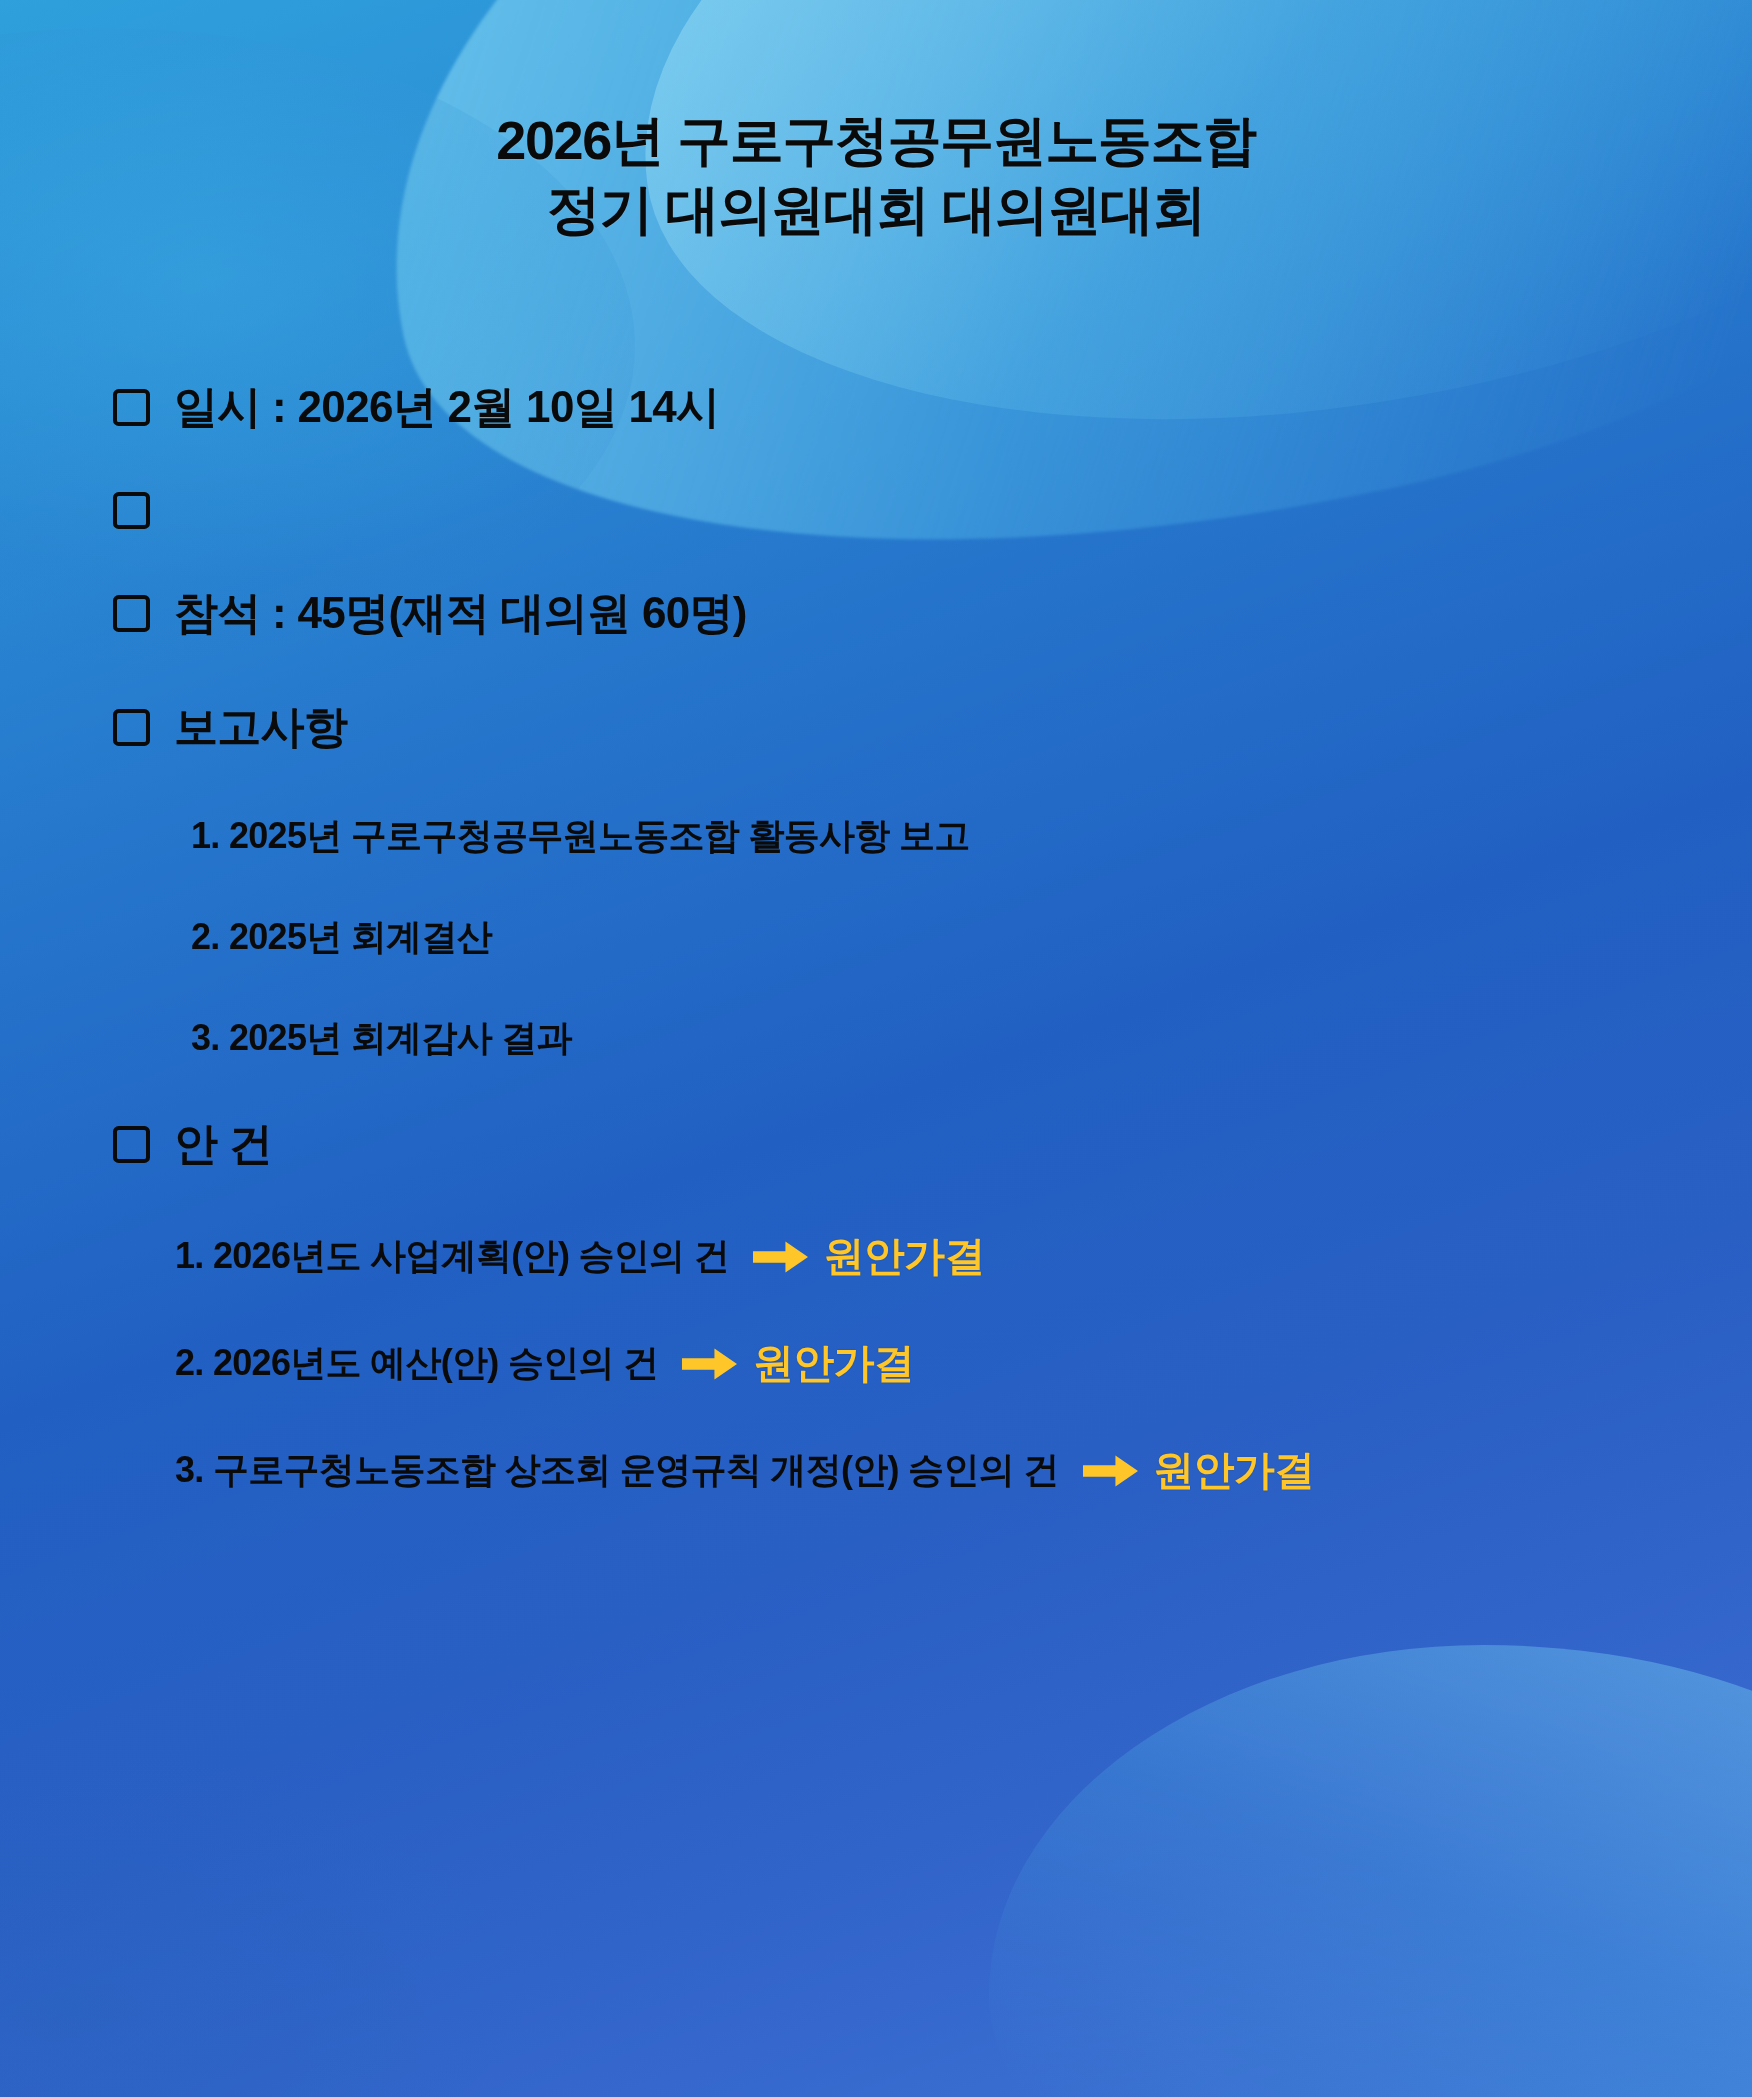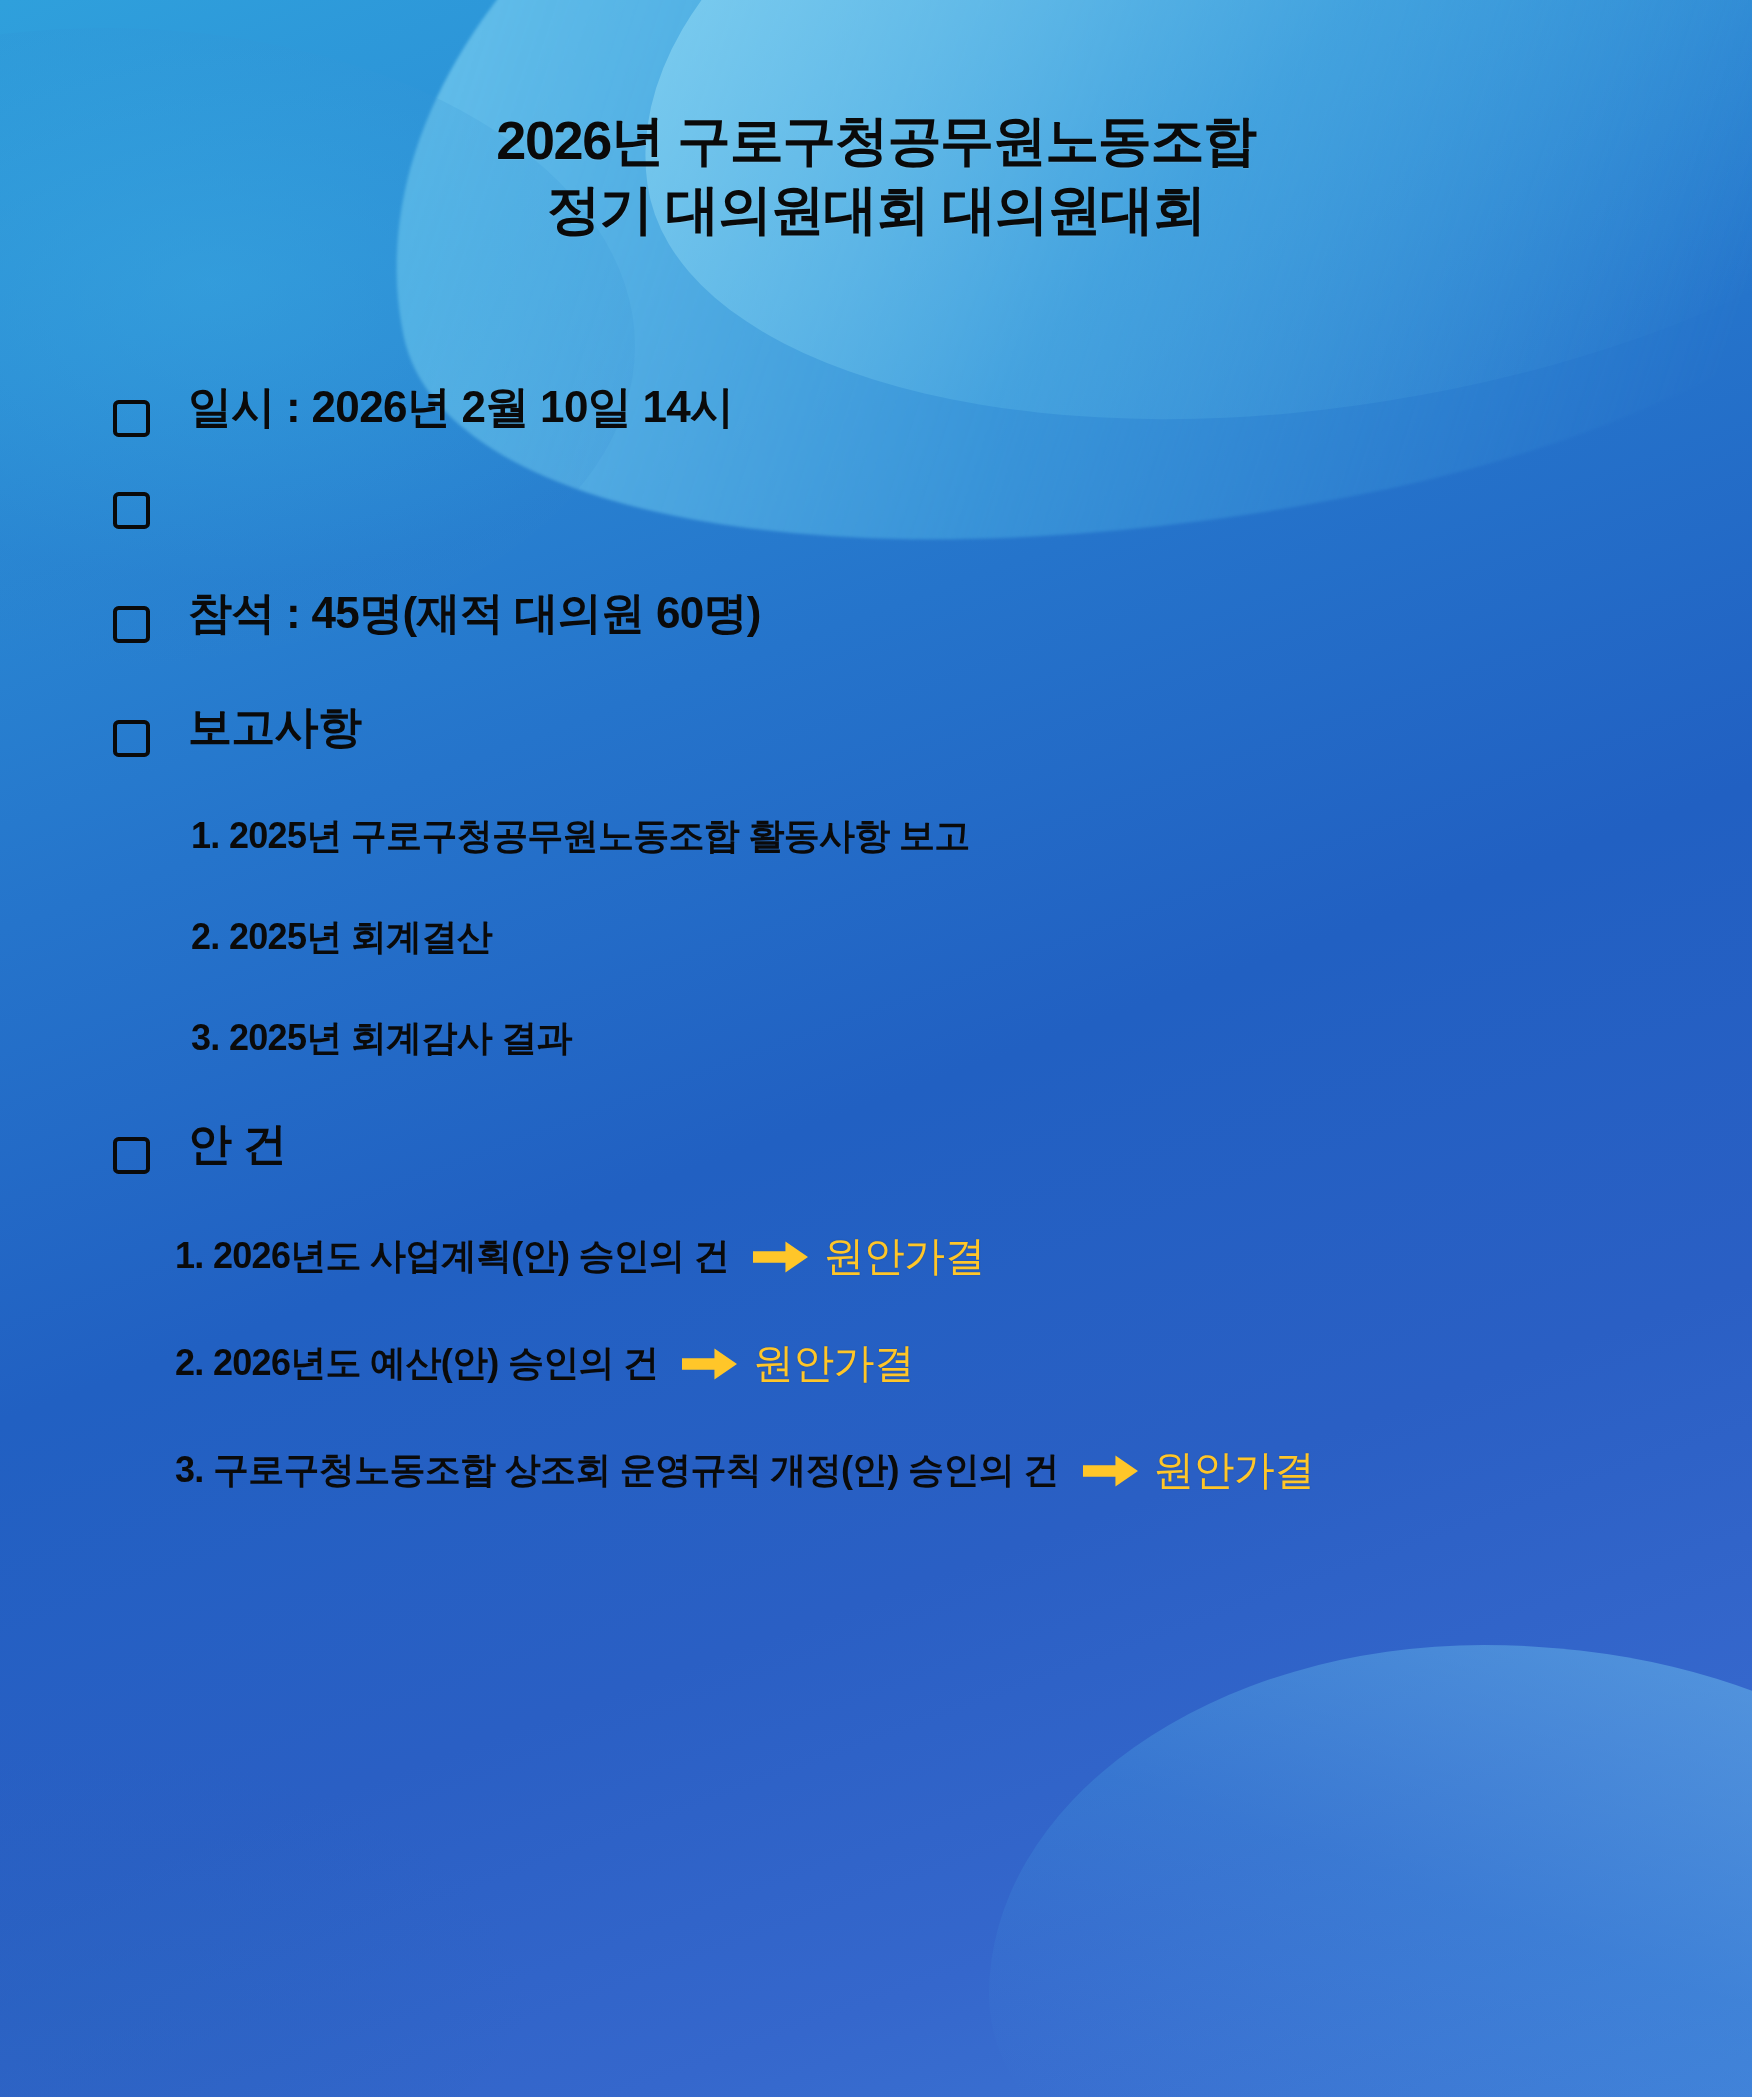--- a/index.html
+++ b/index.html
@@ -88,23 +88,22 @@
     text-shadow: 0 1.4px 0 rgba(255,255,255,0.08);
   }
 
   .body-block {
     margin-top: 134px;
     padding-left: 28px;
   }
 
   .row {
     display: flex;
-    align-items: flex-end;
+    align-items: center;
     margin-bottom: 55px;
-    gap: 14px;
   }
   .checkbox {
     width: 37px;
     height: 37px;
     min-width: 37px;
     border: 4.2px solid #0a0a0a;
     border-radius: 5.6px;
     margin-right: 24px;
     box-sizing: border-box;
   }
@@ -137,21 +136,21 @@
     color: #0a0a0a;
     letter-spacing: -0.7px;
   }
   .arrow-icon {
     margin: 0 15.5px 0 24px;
     display: inline-flex;
     align-items: center;
   }
   .result {
     font-size: 41px;
-    font-weight: 400;
+    font-weight: 700;
     color: #ffc629;
     letter-spacing: -0.7px;
     text-shadow: 0 0 1.4px rgba(0,0,0,0.25);
   }
   .agenda-head {
     margin-top: 10px;
   }
 </style>
 </head>
 <body>

